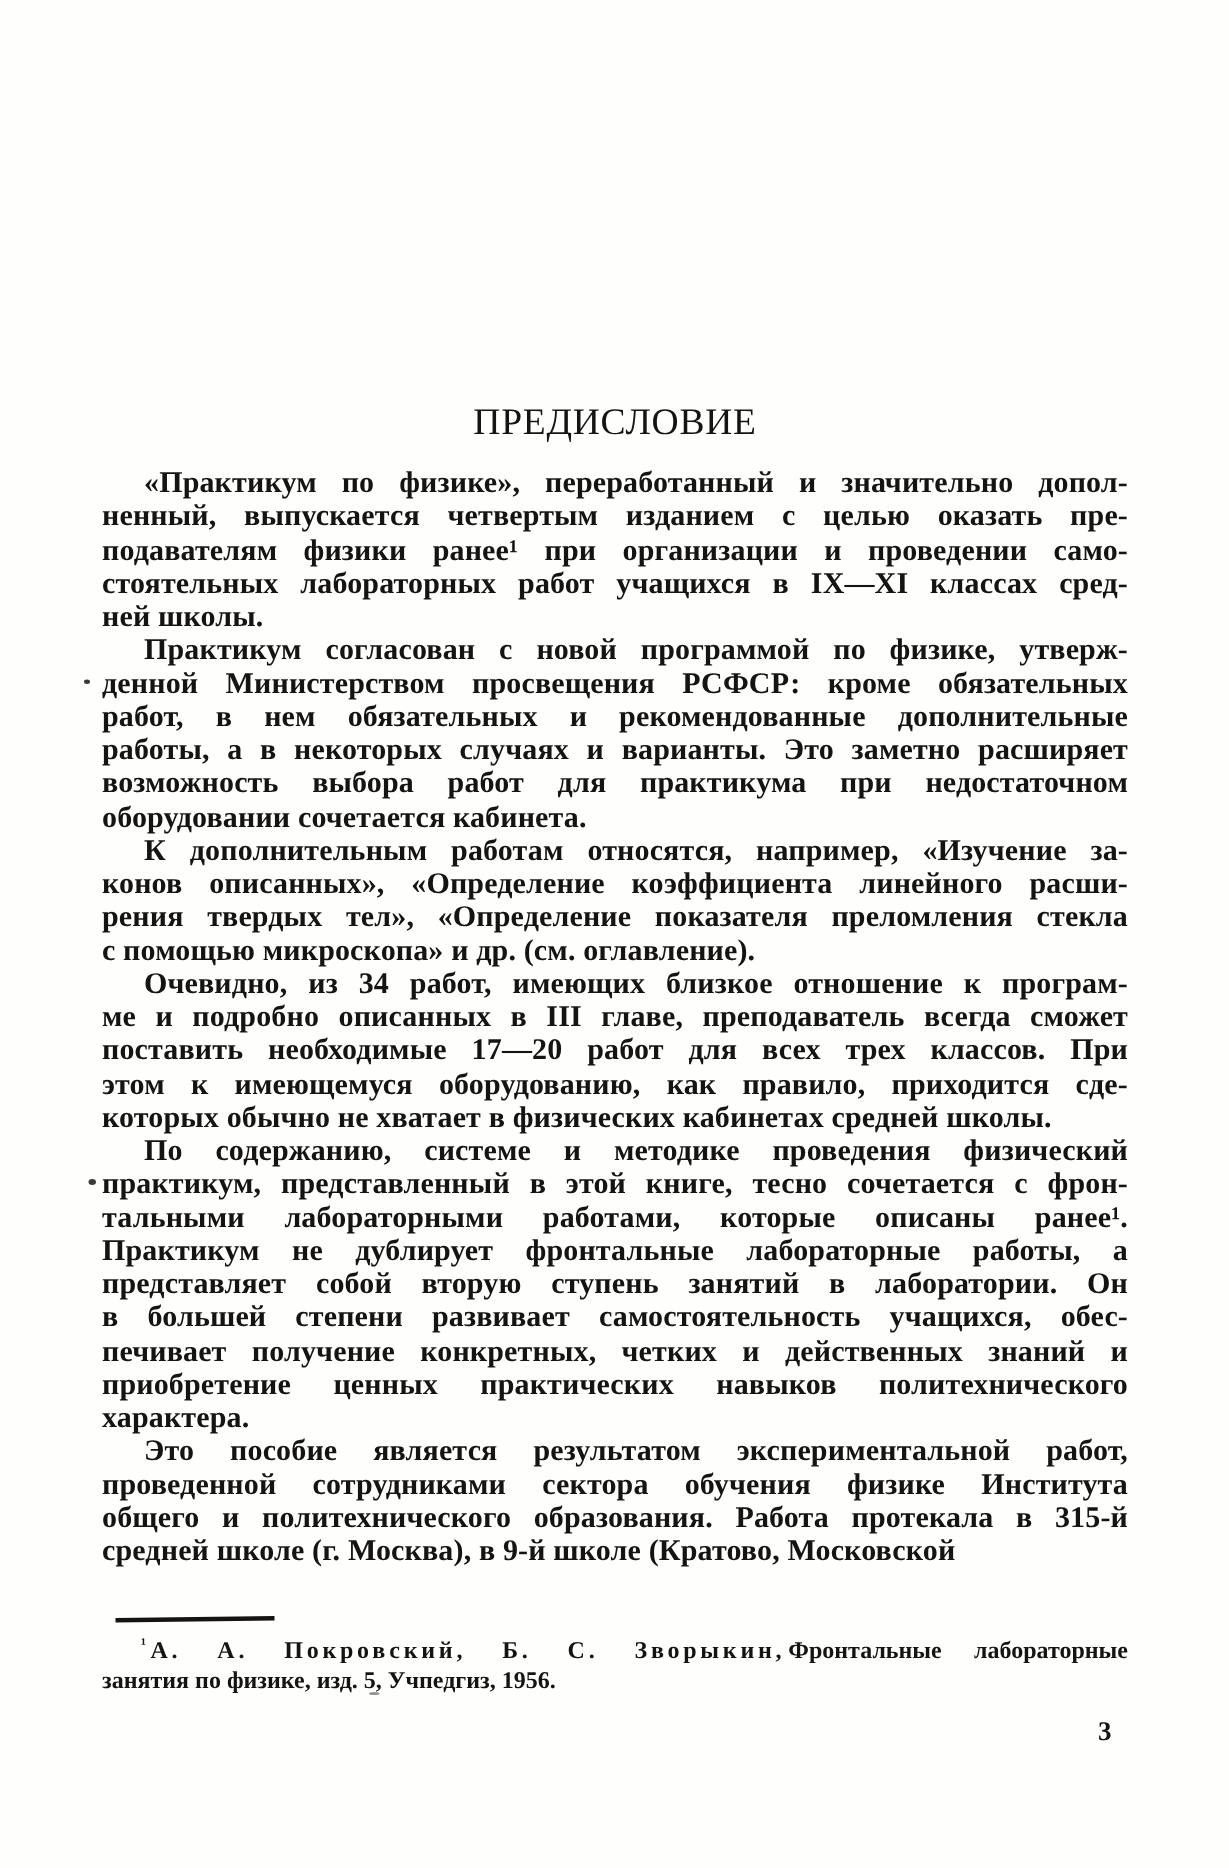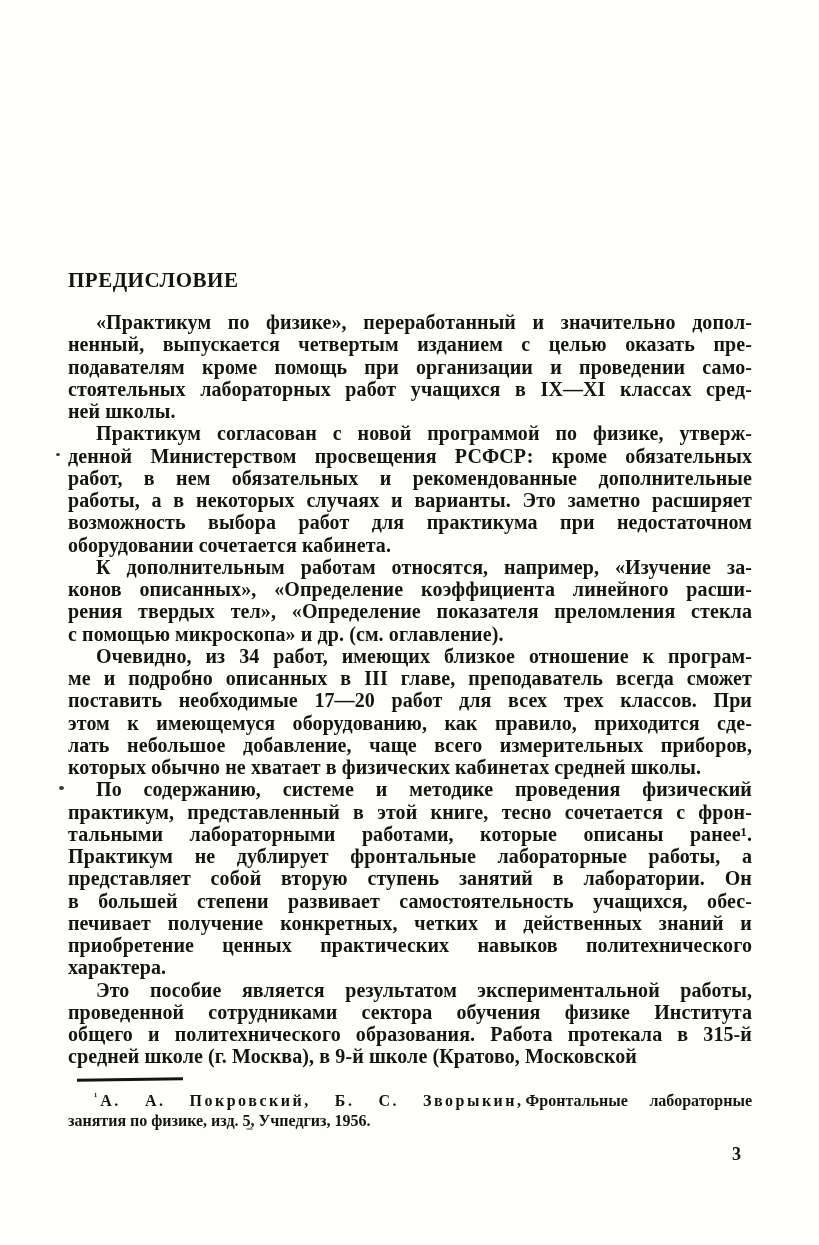--- a/index.html
+++ b/index.html
@@ -9,22 +9,22 @@
     background: var(--paper);
     overflow: hidden;
     font-family: "Liberation Serif", "DejaVu Serif", serif;
     color: var(--ink);
   }
   .page { position: relative; width: 819px; height: 1245px; }
 
   
   .title {
     position: absolute; left: 68px; top: 268px; width: 684px;
-    margin: 0; text-align: left;
-    font-size: 21px; font-weight: 700; letter-spacing: 0.5px;
+    margin: 0; text-align: center;
+    font-size: 25px; font-weight: 400; letter-spacing: 0.5px;
   }
 
   
   .body-text {
     position: absolute; left: 68px; top: 311px; width: 684px;
     font-size: 20px; font-weight: 700; line-height: 22.25px;
     letter-spacing: 0.1px;
   }
   .line { text-align: justify; text-align-last: justify; white-space: normal; }
   .line.first { text-indent: 28px; }
@@ -62,49 +62,48 @@
 
   <div class="speck s1"></div>
   <div class="speck s2"></div>
   <div class="speck s3"></div>
 
   <h1 class="title">ПРЕДИСЛОВИЕ</h1>
 
   <div class="body-text">
       <div class="line first">«Практикум по физике», переработанный и значительно допол-</div>
       <div class="line">ненный, выпускается четвертым изданием с целью оказать пре-</div>
-      <div class="line">подавателям кроме помощь при организации и проведении само-</div>
+      <div class="line">подавателям физики ранее¹ при организации и проведении само-</div>
       <div class="line">стоятельных лабораторных работ учащихся в IX—XI классах сред-</div>
       <div class="line last">ней школы.</div>
       <div class="line first">Практикум согласован с новой программой по физике, утверж-</div>
       <div class="line">денной Министерством просвещения РСФСР: кроме обязательных</div>
       <div class="line">работ, в нем обязательных и рекомендованные дополнительные</div>
       <div class="line">работы, а в некоторых случаях и варианты. Это заметно расширяет</div>
       <div class="line">возможность выбора работ для практикума при недостаточном</div>
       <div class="line last">оборудовании сочетается кабинета.</div>
       <div class="line first">К дополнительным работам относятся, например, «Изучение за-</div>
       <div class="line">конов описанных», «Определение коэффициента линейного расши-</div>
       <div class="line">рения твердых тел», «Определение показателя преломления стекла</div>
       <div class="line last">с помощью микроскопа» и др. (см. оглавление).</div>
       <div class="line first">Очевидно, из 34 работ, имеющих близкое отношение к програм-</div>
       <div class="line">ме и подробно описанных в III главе, преподаватель всегда сможет</div>
       <div class="line">поставить необходимые 17—20 работ для всех трех классов. При</div>
       <div class="line">этом к имеющемуся оборудованию, как правило, приходится сде-</div>
-      <div class="line">лать небольшое добавление, чаще всего измерительных приборов,</div>
       <div class="line last">которых обычно не хватает в физических кабинетах средней школы.</div>
       <div class="line first">По содержанию, системе и методике проведения физический</div>
       <div class="line">практикум, представленный в этой книге, тесно сочетается с фрон-</div>
       <div class="line">тальными лабораторными работами, которые описаны ранее¹.</div>
       <div class="line">Практикум не дублирует фронтальные лабораторные работы, а</div>
       <div class="line">представляет собой вторую ступень занятий в лаборатории. Он</div>
       <div class="line">в большей степени развивает самостоятельность учащихся, обес-</div>
       <div class="line">печивает получение конкретных, четких и действенных знаний и</div>
       <div class="line">приобретение ценных практических навыков политехнического</div>
       <div class="line last">характера.</div>
-      <div class="line first">Это пособие является результатом экспериментальной работы,</div>
+      <div class="line first">Это пособие является результатом экспериментальной работ,</div>
       <div class="line">проведенной сотрудниками сектора обучения физике Института</div>
       <div class="line">общего и политехнического образования. Работа протекала в 315-й</div>
       <div class="line last">средней школе (г. Москва), в 9-й школе (Кратово, Московской</div>
     </div>
 
   <div class="footnote-area">
     <div class="fn-rule"></div>
     <div class="fn-line1">
       <sup class="fn-marker">¹</sup><span class="fn-authors">А. А. Покровский, Б. С. Зворыкин,</span><span>Фронтальные лабораторные</span>
     </div>

